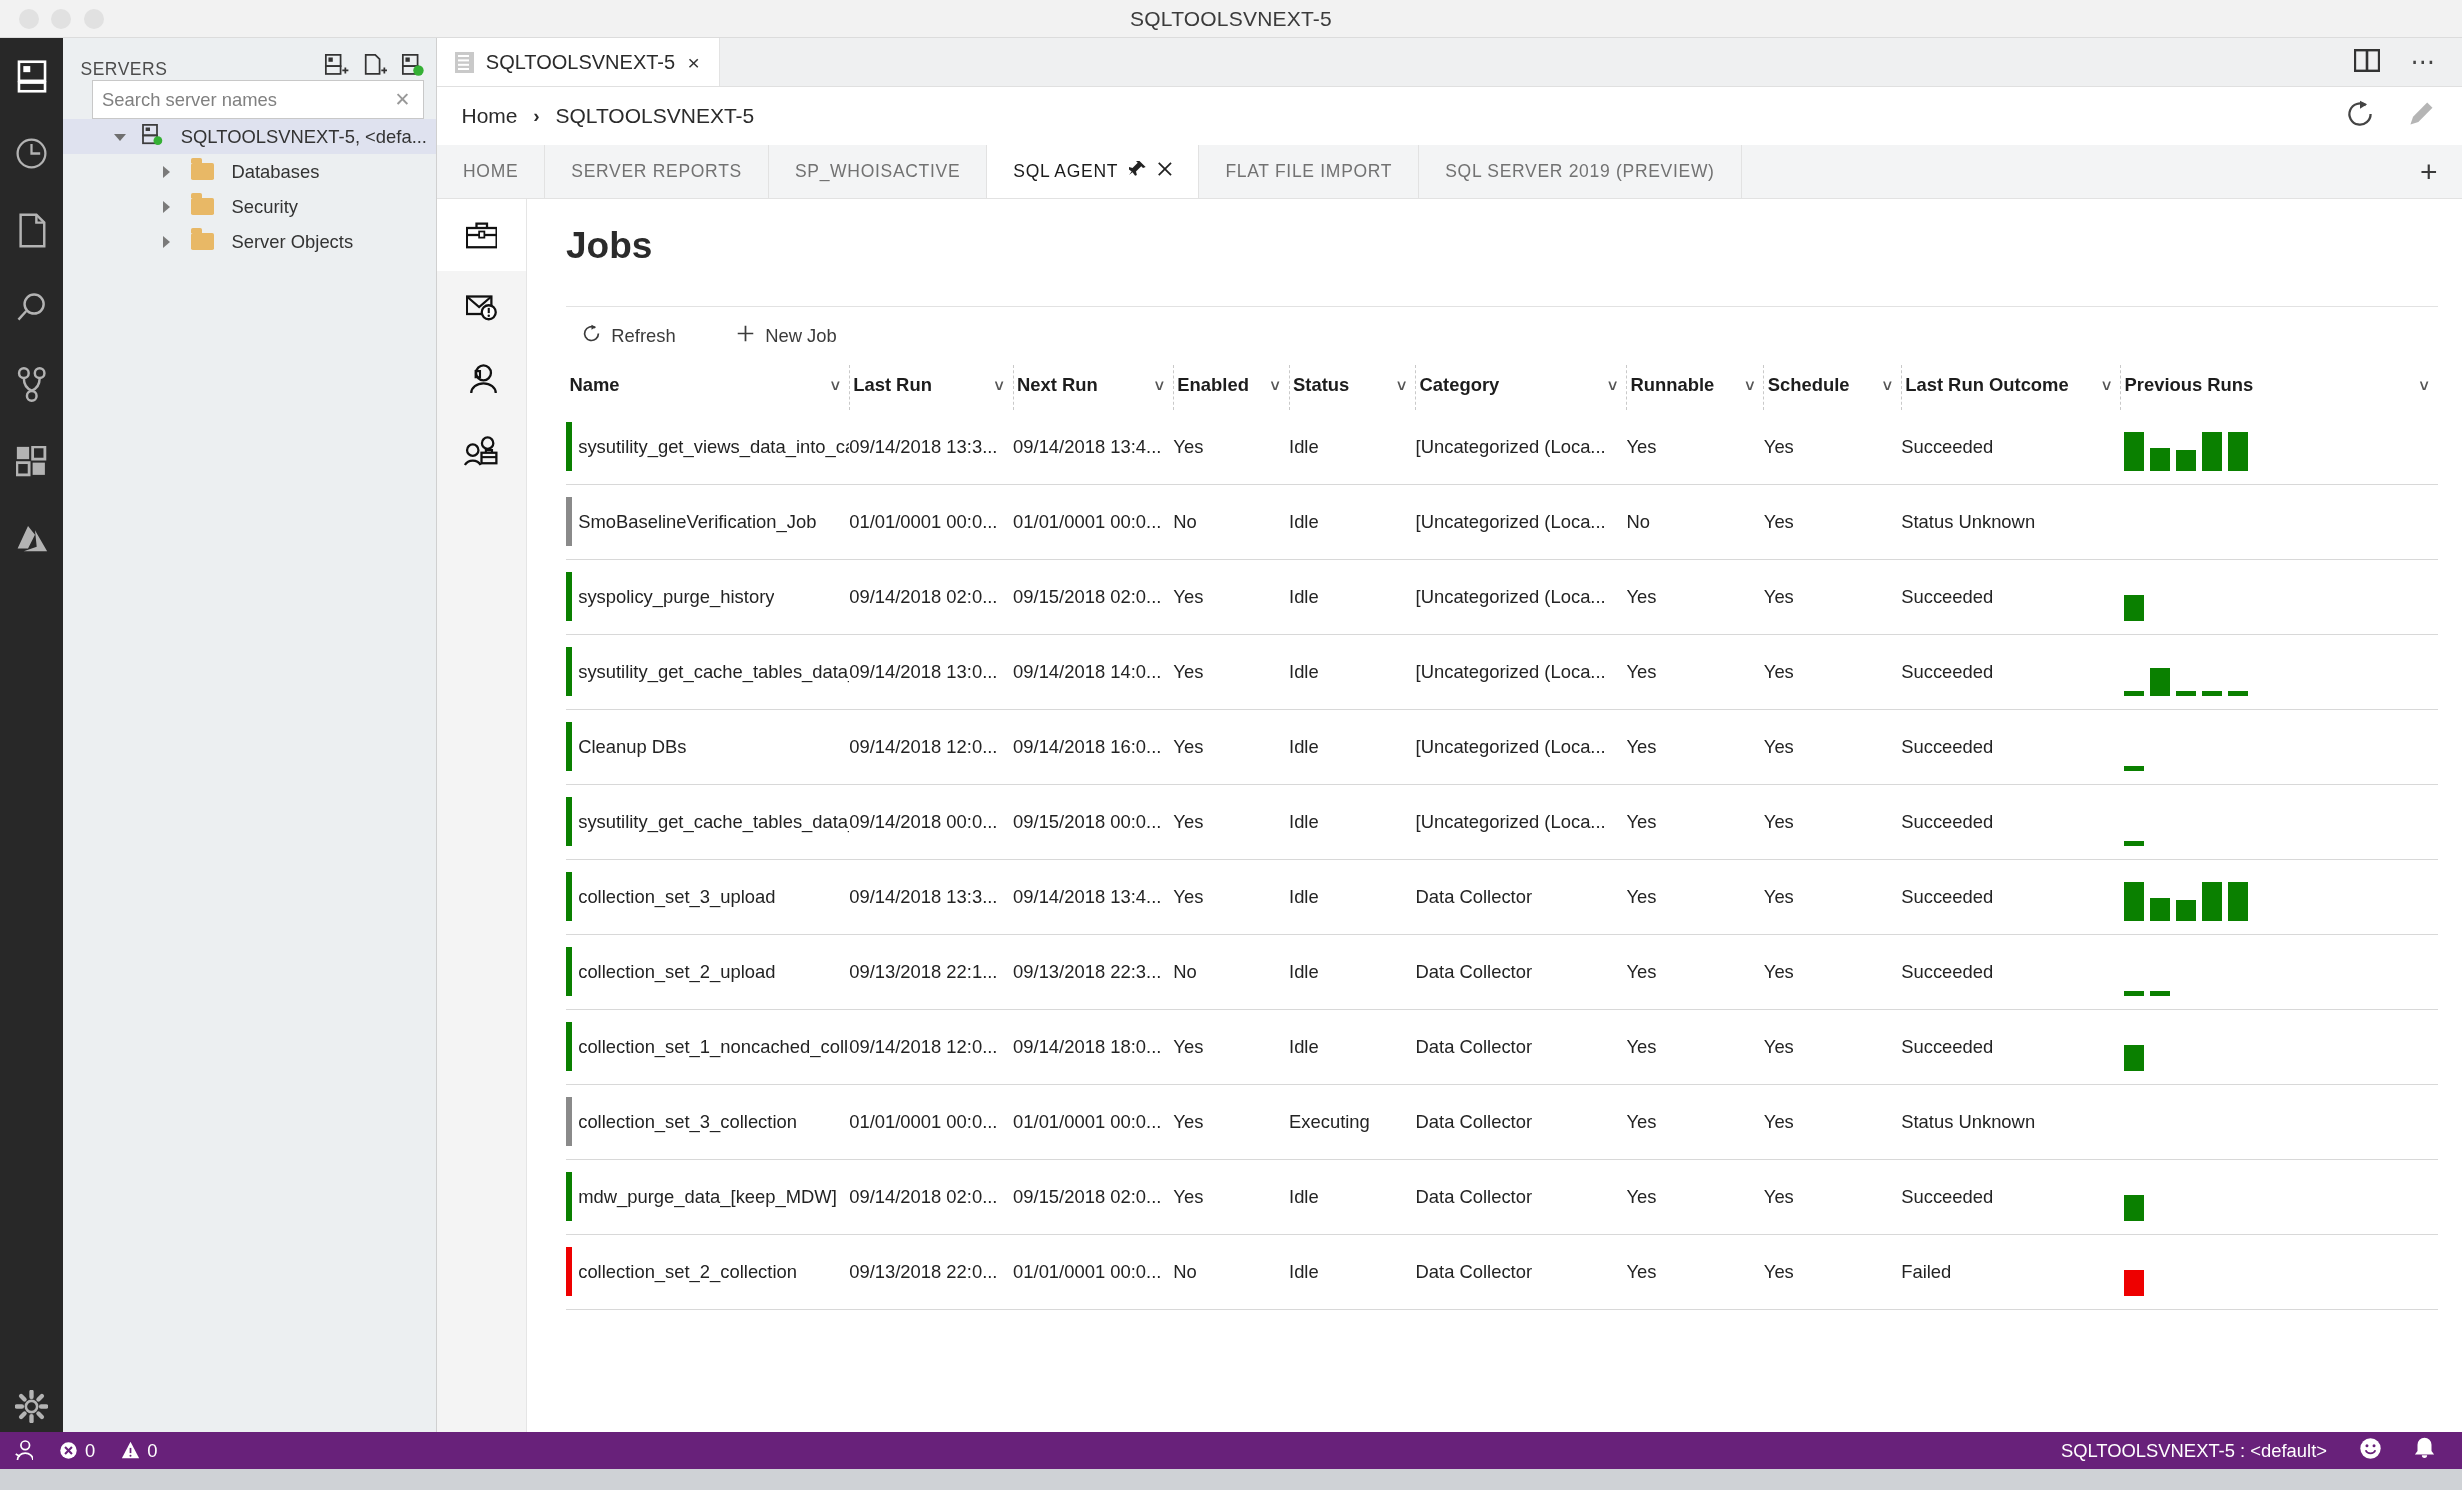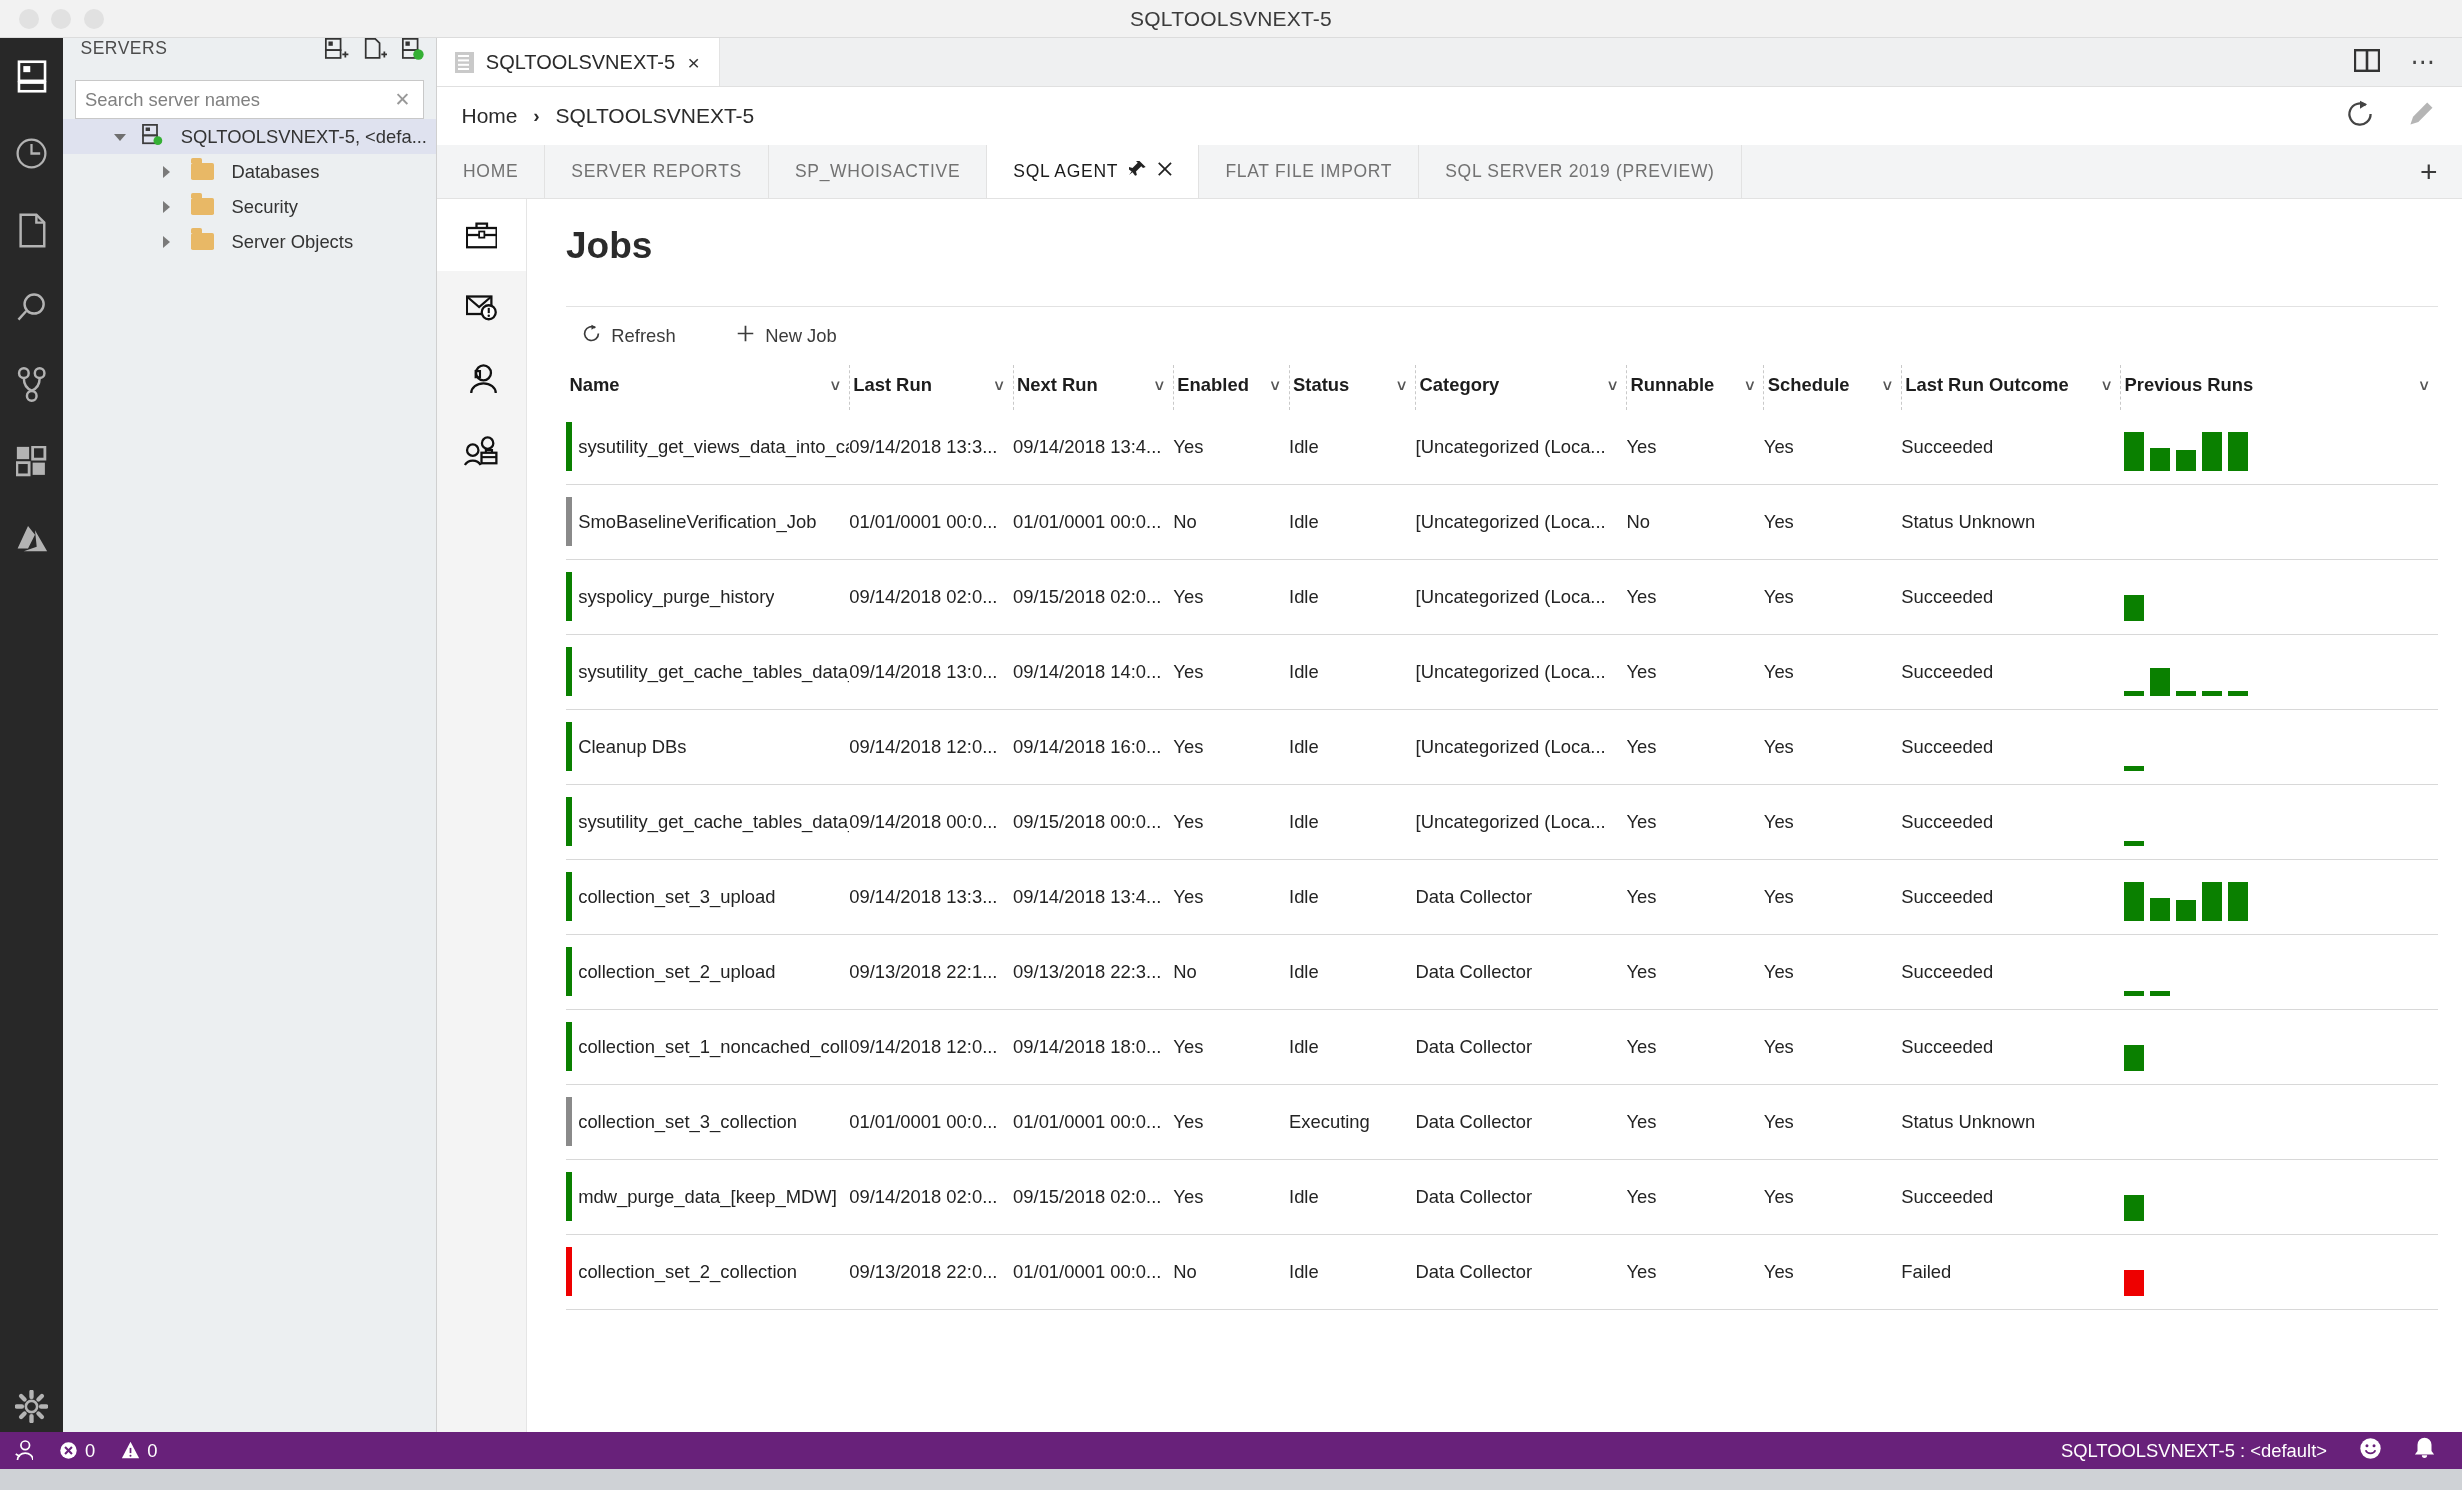--- a/index.html
+++ b/index.html
@@ -39,28 +39,28 @@
   .act-icon svg { display: block; }
   .act-bottom { position: absolute; bottom: 8.8px; left: 0; }
 
   
   .sidebar {
     position: absolute; top: 38px; left: 63px; width: 374px; height: 1416px;
     background: #eceff1;
     border-right: 0.9px solid #d0d0d0;
   }
   .sb-head {
-    height: 42px; display: flex; align-items: flex-start;
+    height: 42px; display: flex; align-items: flex-end;
     padding: 0 10.5px 0 17.5px;
   }
   .sb-title { font-size: 17.5px; color: #4c4c4c; letter-spacing: 0.5px; flex: 1; }
   .sb-acts { display: flex; gap: 14px; align-items: center; }
   .sb-acts span { display: flex; cursor: pointer; }
 
-  .searchrow { padding: 0 12.3px; }
+  .searchrow { padding: 0 12.3px; margin-left: 17px; }
   .searchbox {
     position: relative; height: 39px; background: #fff;
     border: 0.9px solid #c8c8c8; display: flex; align-items: center;
   }
   .searchbox input {
     flex: 1; border: 0; outline: 0; background: transparent;
     font-family: inherit; font-size: 18.4px; color: #444; padding: 0 8.8px;
   }
   .searchbox input::placeholder { color: #808080; }
   .clear-x { padding: 0 12.3px; color: #999; font-size: 19px; cursor: pointer; }

